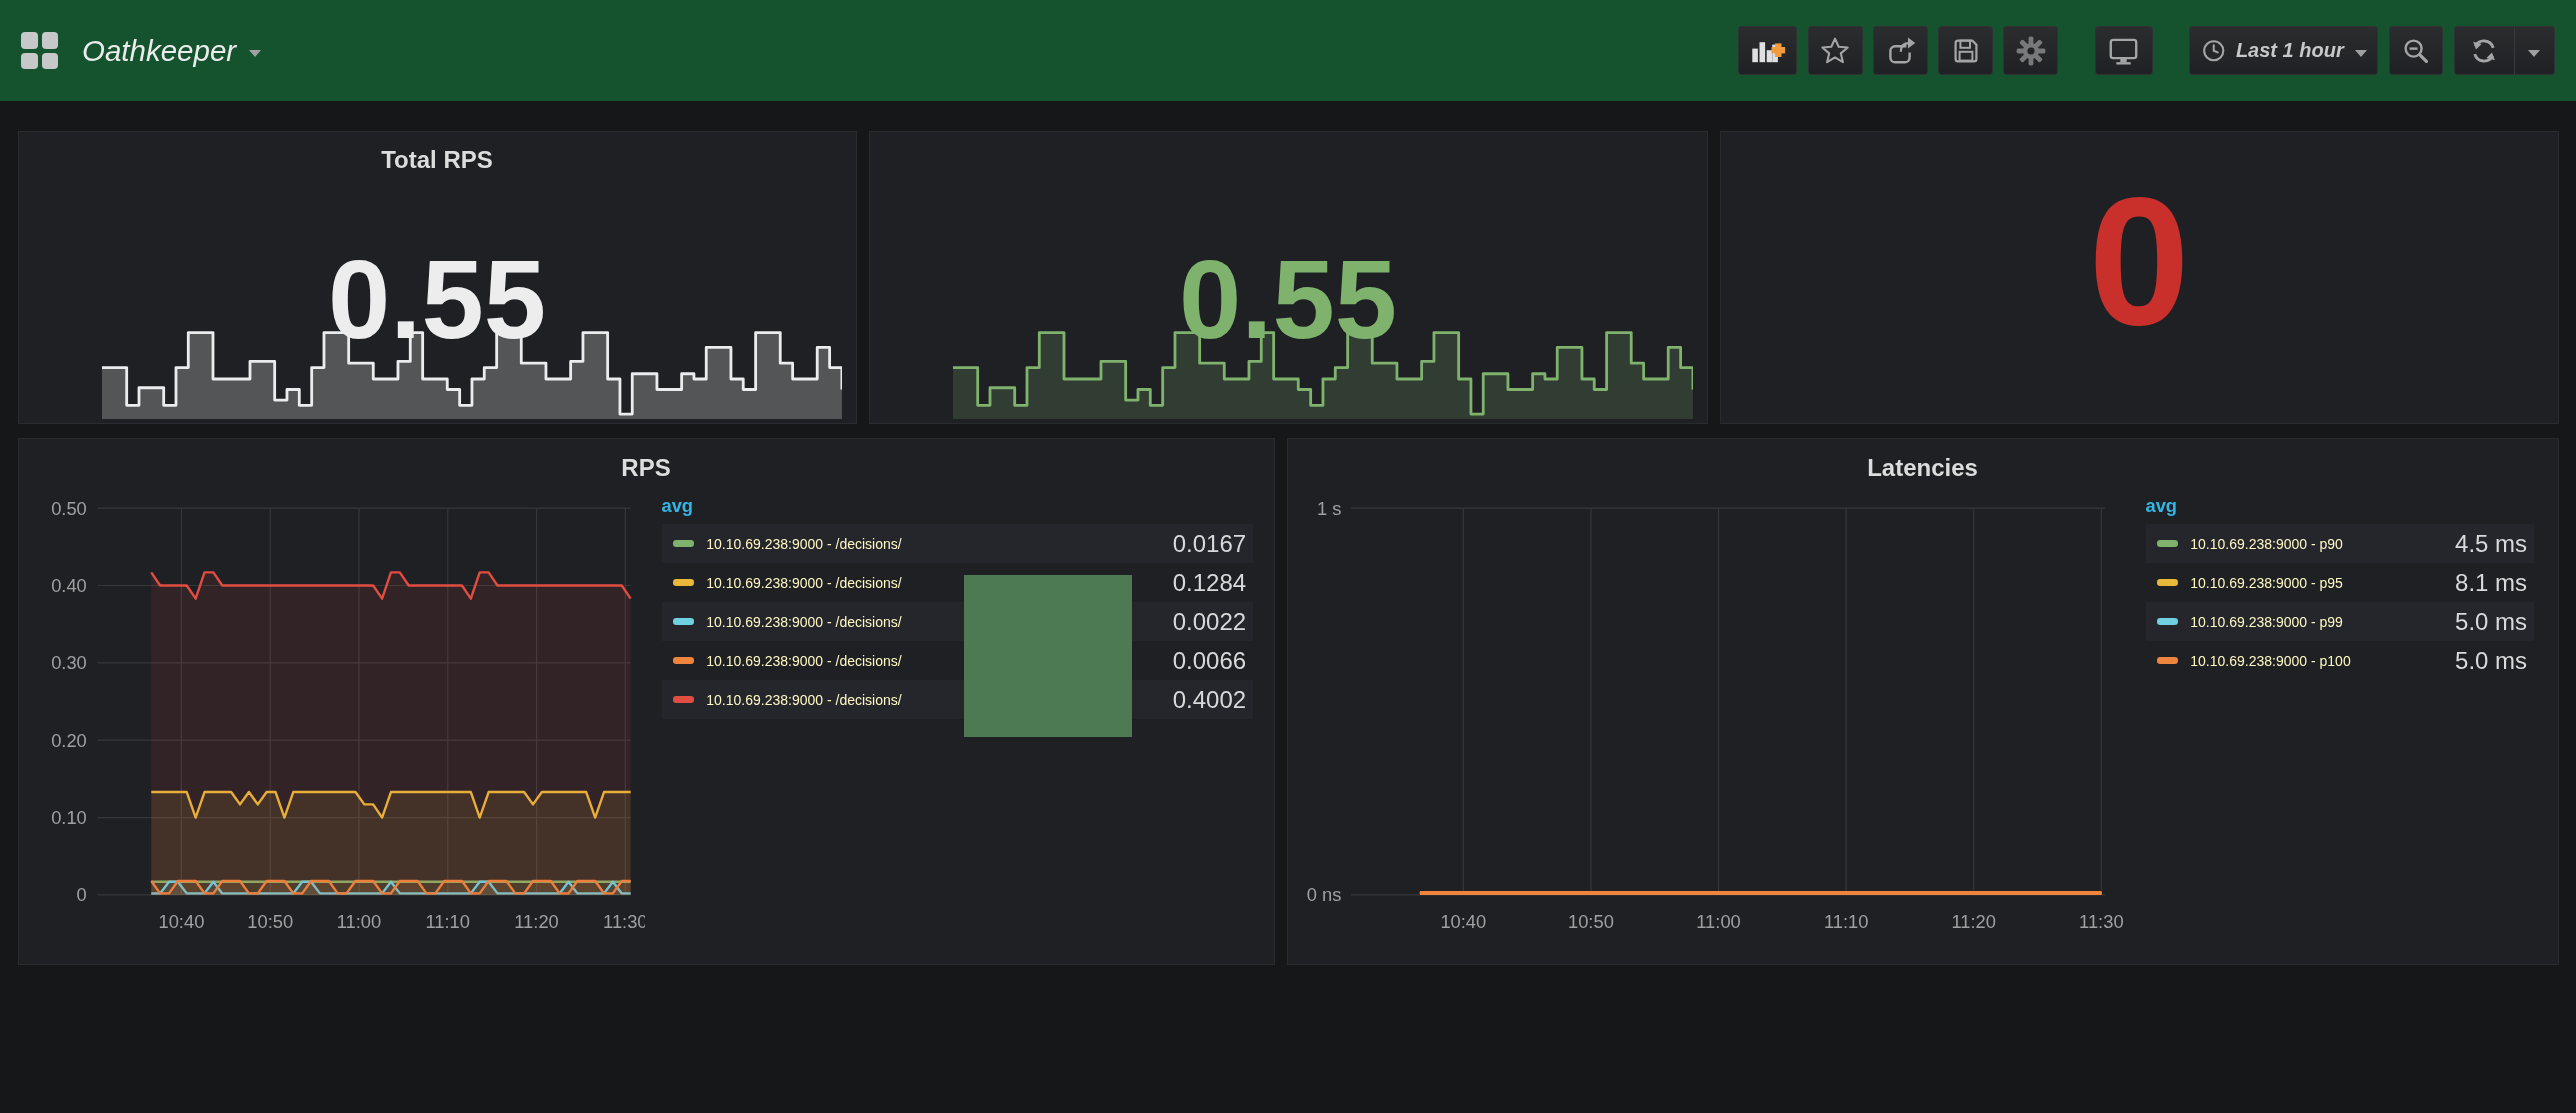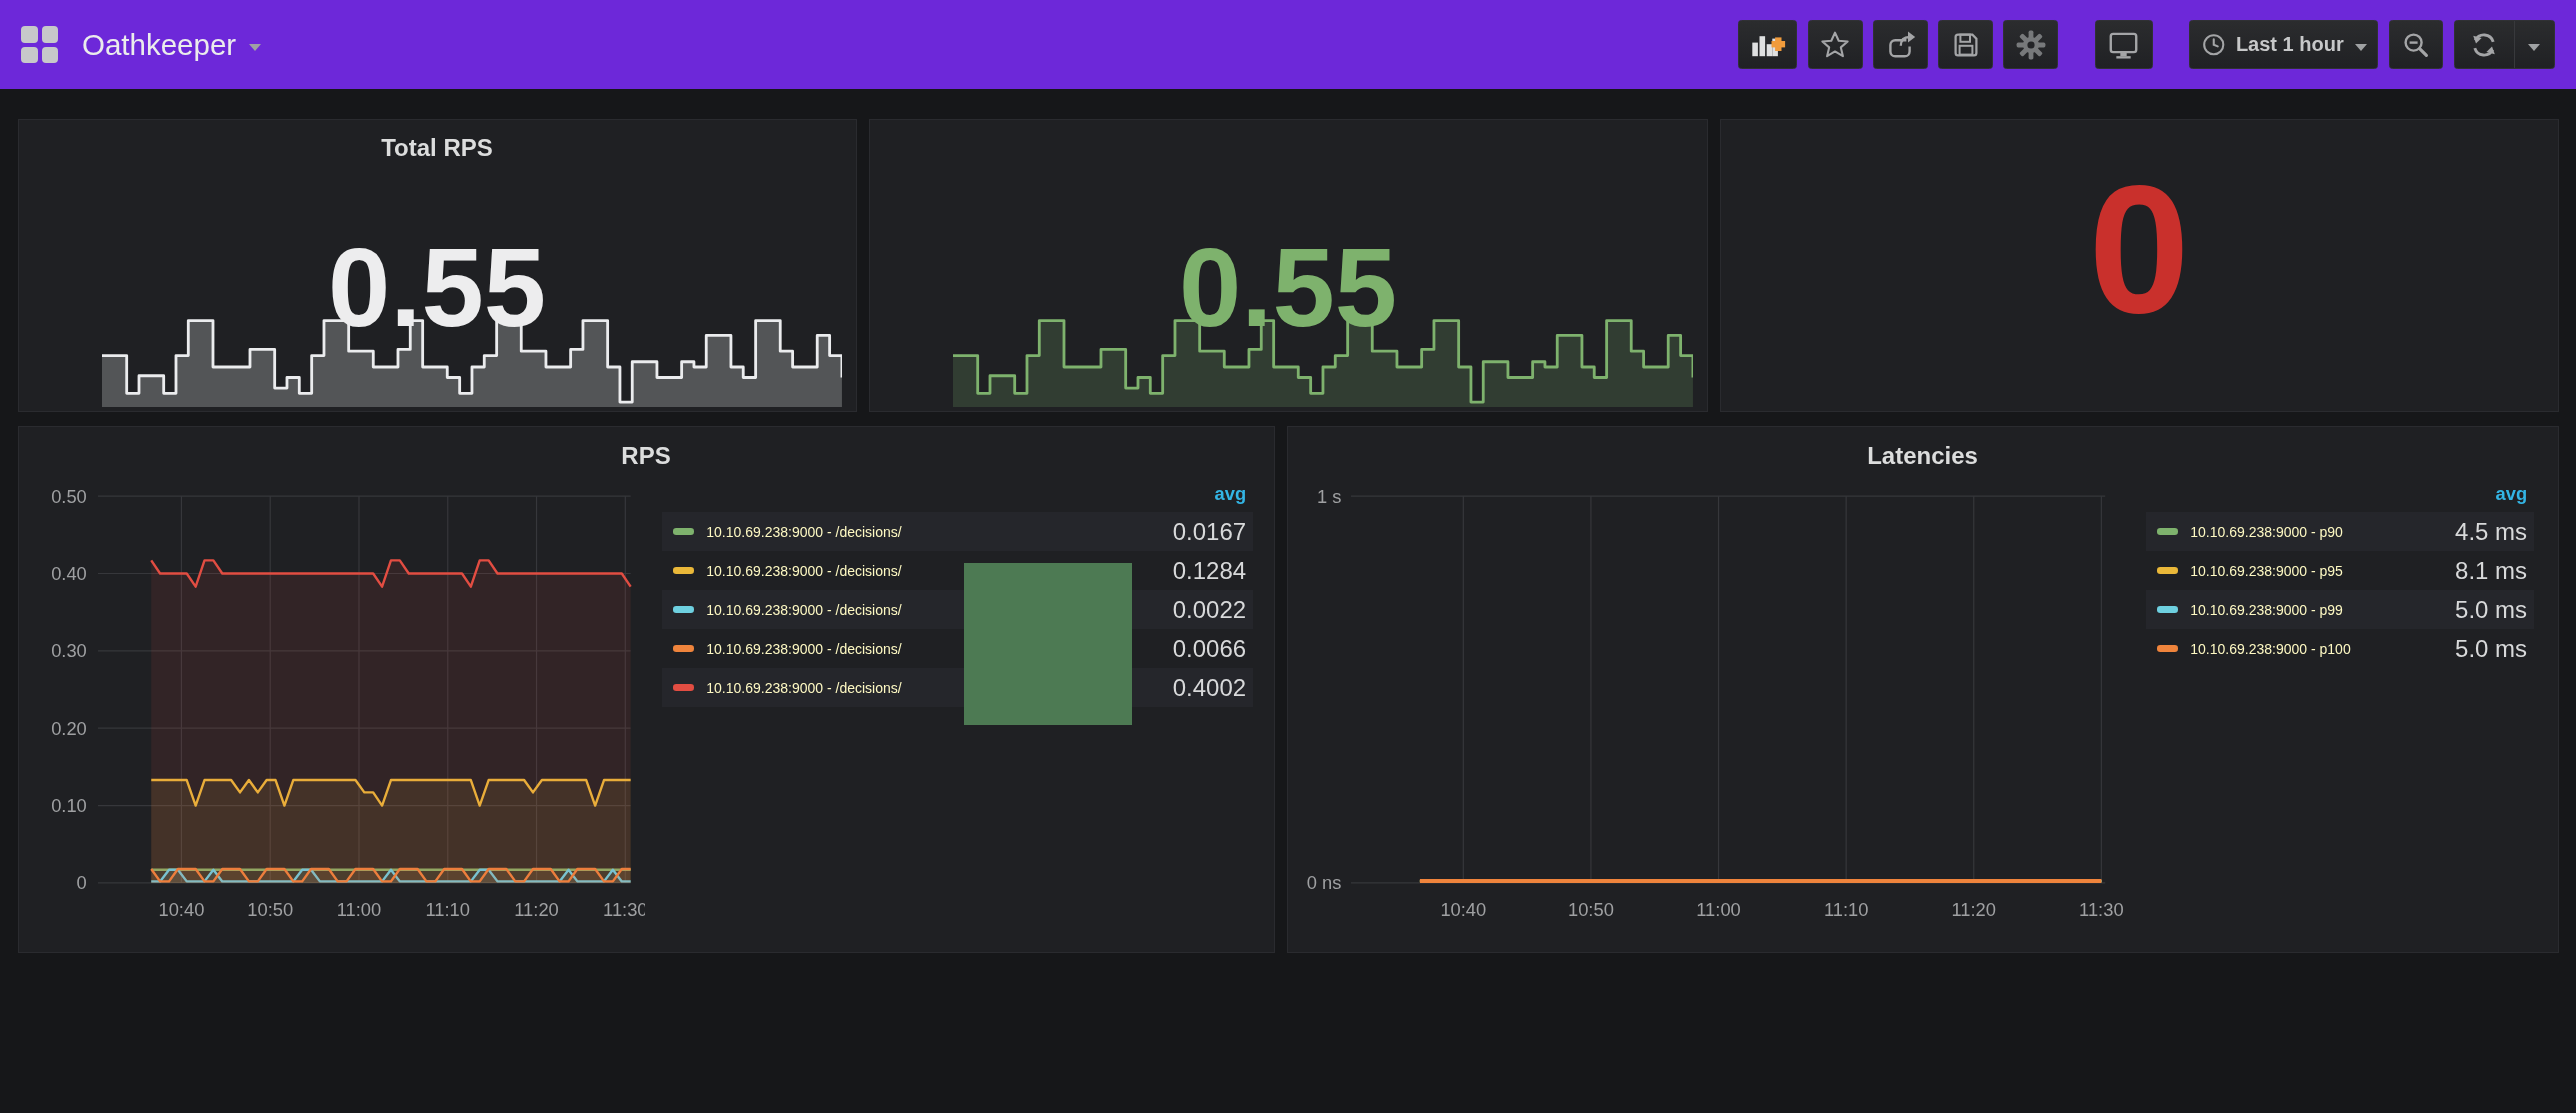--- a/index.html
+++ b/index.html
@@ -3,21 +3,21 @@
 <meta charset="utf-8">
 <style>
   html,body{margin:0;padding:0;}
   body{
     width:2576px;height:1113px;position:relative;overflow:hidden;
     background:#161719;
     font-family:"Liberation Sans",sans-serif;
     -webkit-font-smoothing:antialiased;
   }
   
-  .navbar{height:73px;display:flex;align-items:center;padding:8px 21px;background:#6d28d9;}
+  .navbar{height:73px;display:flex;align-items:center;padding:14px 21px;background:#14532d;font-style:italic;}
   .grid-icon{width:37px;height:37px;display:grid;grid-template-columns:16.7px 16.7px;grid-template-rows:16.7px 16.7px;gap:4px;cursor:pointer;}
   .grid-icon span{background:#c7c8ca;border-radius:4px;}
   .dash-title{color:#ebecec;font-size:29.5px;font-weight:500;margin-left:24px;cursor:pointer;display:flex;align-items:center;}
   .caret-sm{width:0;height:0;border-left:6.4px solid transparent;border-right:6.4px solid transparent;border-top:7.2px solid #9fa1a3;display:inline-block;margin-left:12.8px;margin-top:6.4px;}
   .toolbar{margin-left:auto;display:flex;align-items:center;gap:10.4px;}
   .tb-btn{height:49px;min-width:51px;box-sizing:border-box;display:flex;align-items:center;justify-content:center;
     background:linear-gradient(#2b2c2e,#202124);border:0.8px solid #303134;border-radius:3.2px;padding:0 10.4px;cursor:pointer;}
   .tb-gap{width:16px;}
   .tb-text{color:#c7c8c9;font-size:20px;font-weight:700;margin:0 9.6px;white-space:nowrap;}
   .tb-split{padding:0;}
@@ -35,21 +35,21 @@
   .spark-wrap{position:absolute;left:10%;right:1.6%;bottom:4px;height:102px;z-index:1;}
   .spark-wrap svg{width:100%;height:100%;display:block;}
   .graph-panel{height:527px;}
   #rps-panel{width:1257px;flex:none;}
   #lat-panel{flex:1;}
   .plot{position:absolute;left:12.8px;top:45px;cursor:crosshair;}
   
   .legend{position:absolute;top:53px;}
   #rps-legend{left:643px;right:21px;}
   #lat-legend{left:858px;right:24px;}
-  .legend-head{text-align:right;color:#33b5e5;font-weight:700;font-size:18.3px;height:32px;line-height:27px;padding-right:6.4px;cursor:pointer;}
+  .legend-head{text-align:left;color:#33b5e5;font-weight:700;font-size:18.3px;height:32px;line-height:27px;padding-right:6.4px;cursor:pointer;}
   .lrow{height:39px;display:flex;align-items:center;padding:0 6.4px 0 11px;cursor:pointer;}
   .lrow.odd{background:#25262b;}
   .sw{width:21px;height:7.2px;border-radius:3.2px;margin-right:12.8px;flex:none;}
   .llabel{flex:1;color:#fef9c3;font-size:14px;white-space:nowrap;overflow:hidden;}
   .lval{width:148px;text-align:right;color:#d8d9da;font-size:24px;}
   #green-overlay{position:absolute;left:945px;top:136px;width:168px;height:162px;background:#4d7a53;z-index:4;}
   .icon{display:block;}
 </style>
 </head>
 <body>

